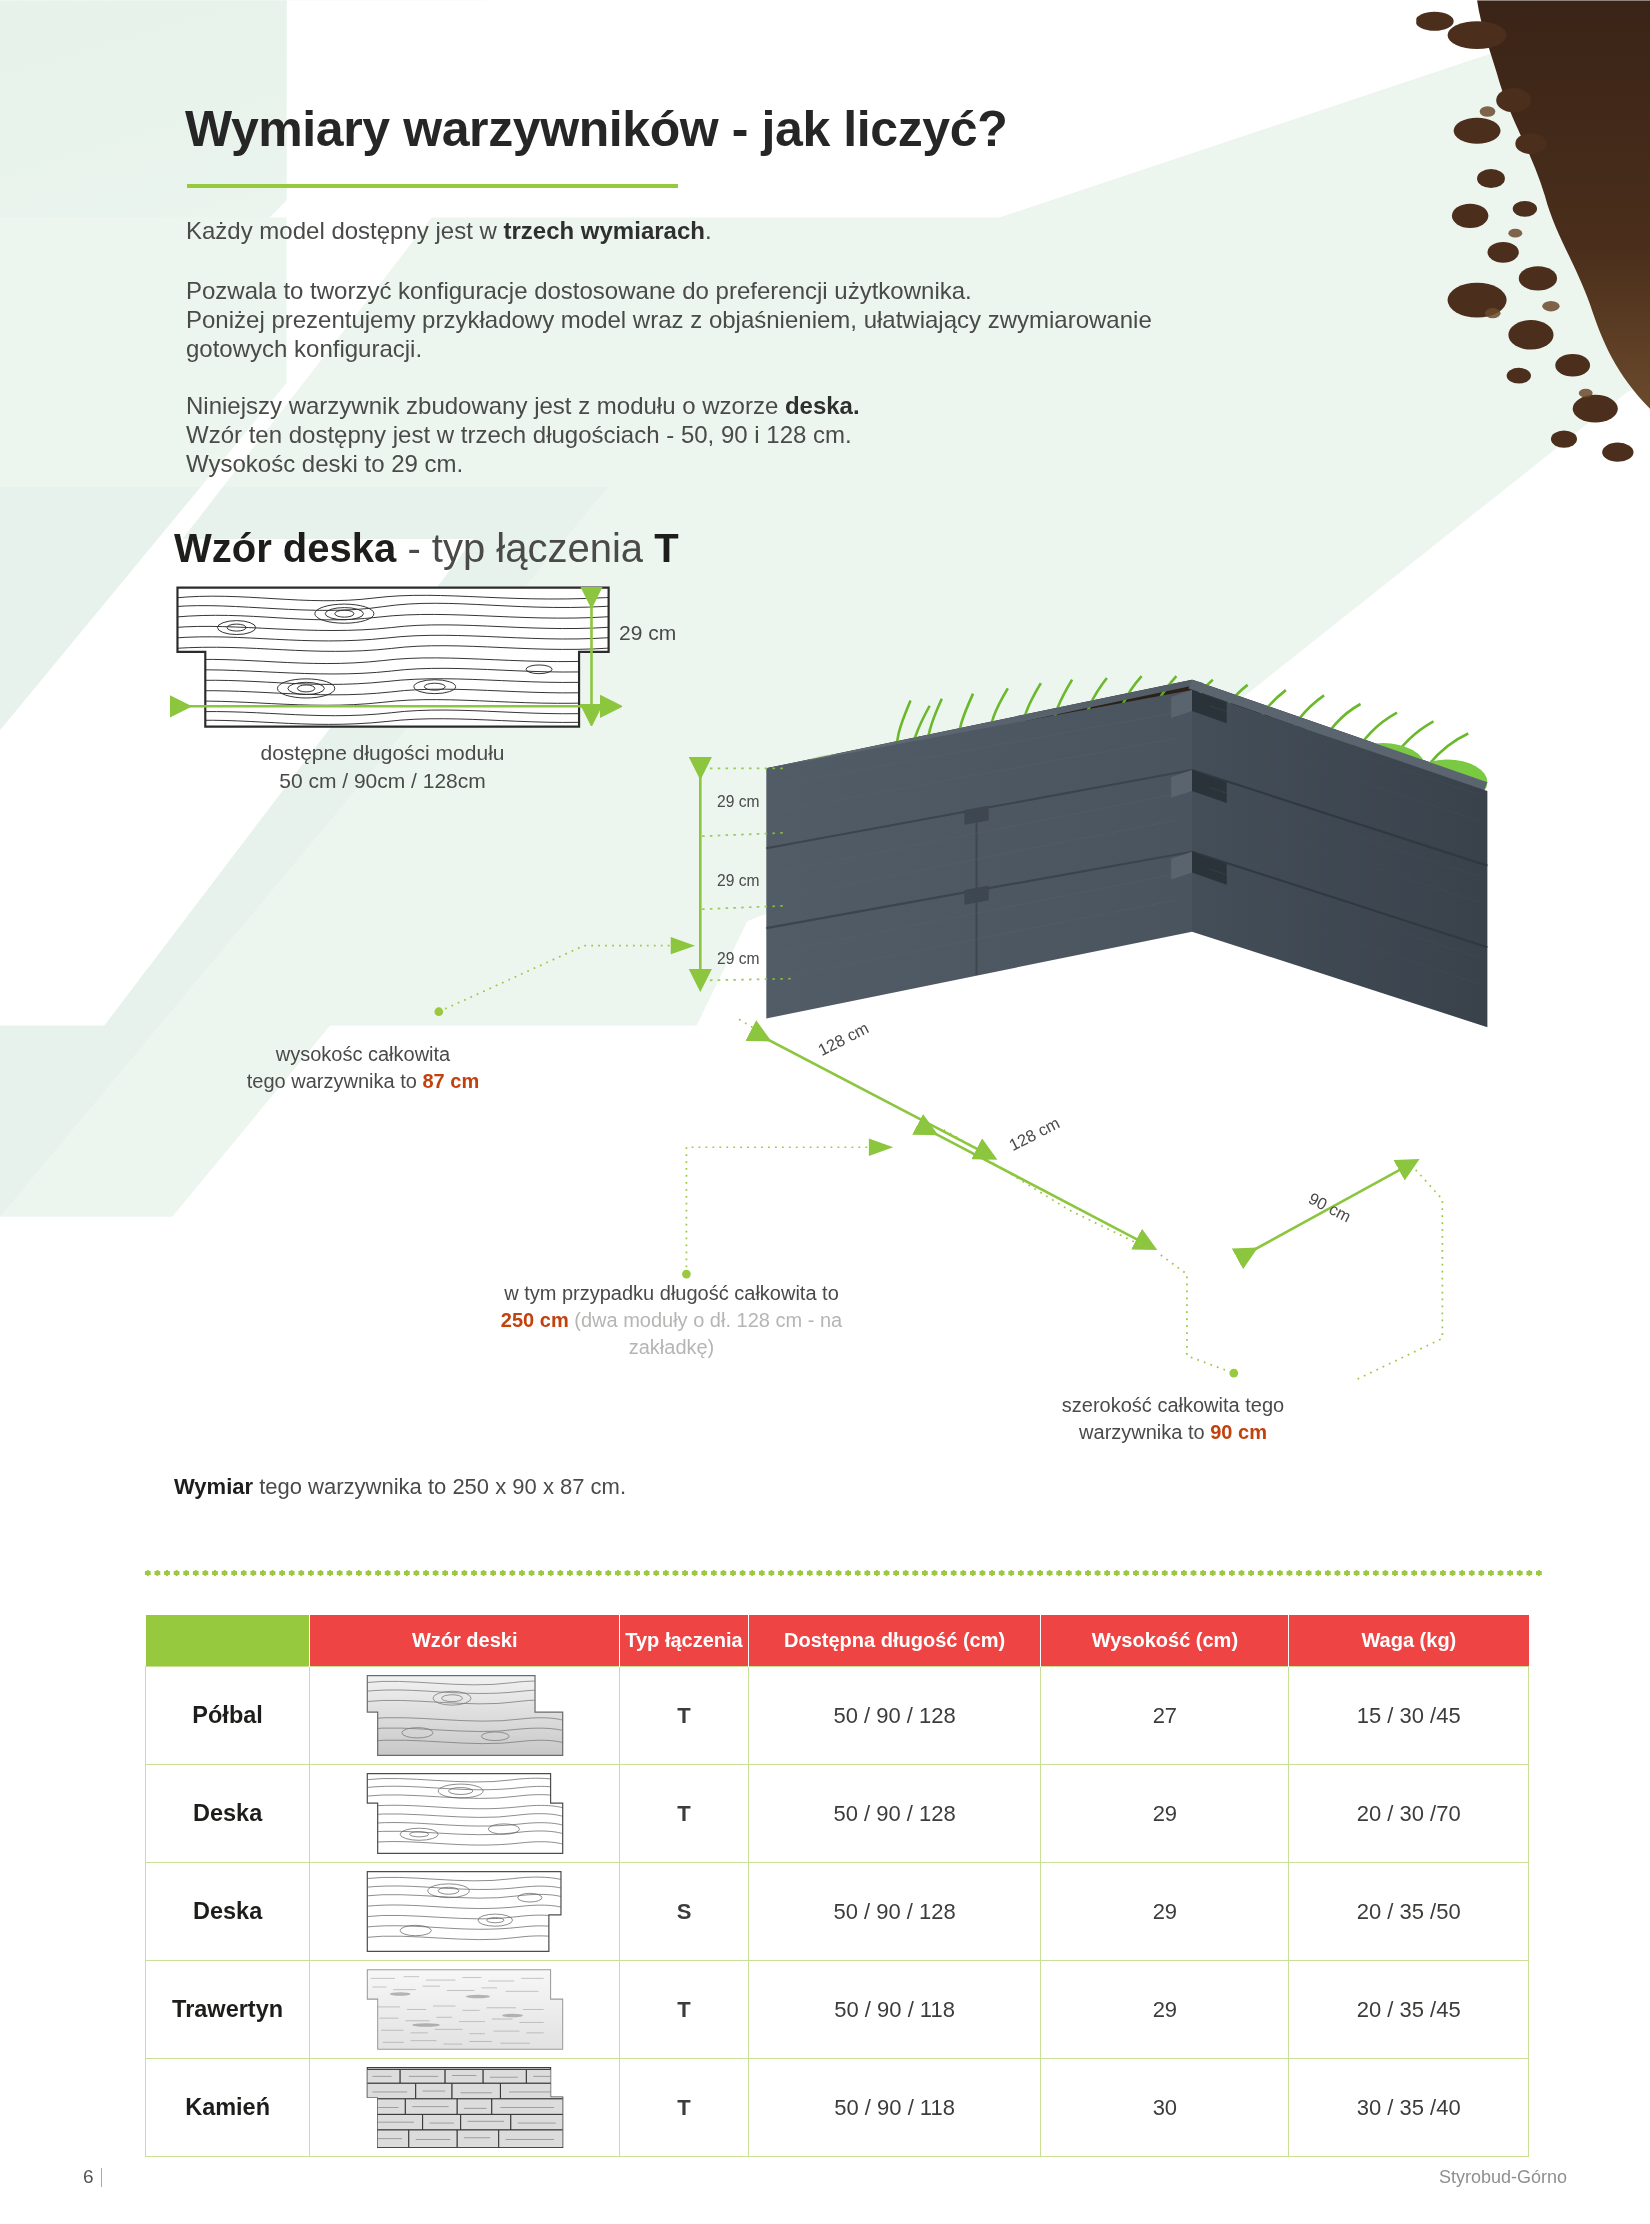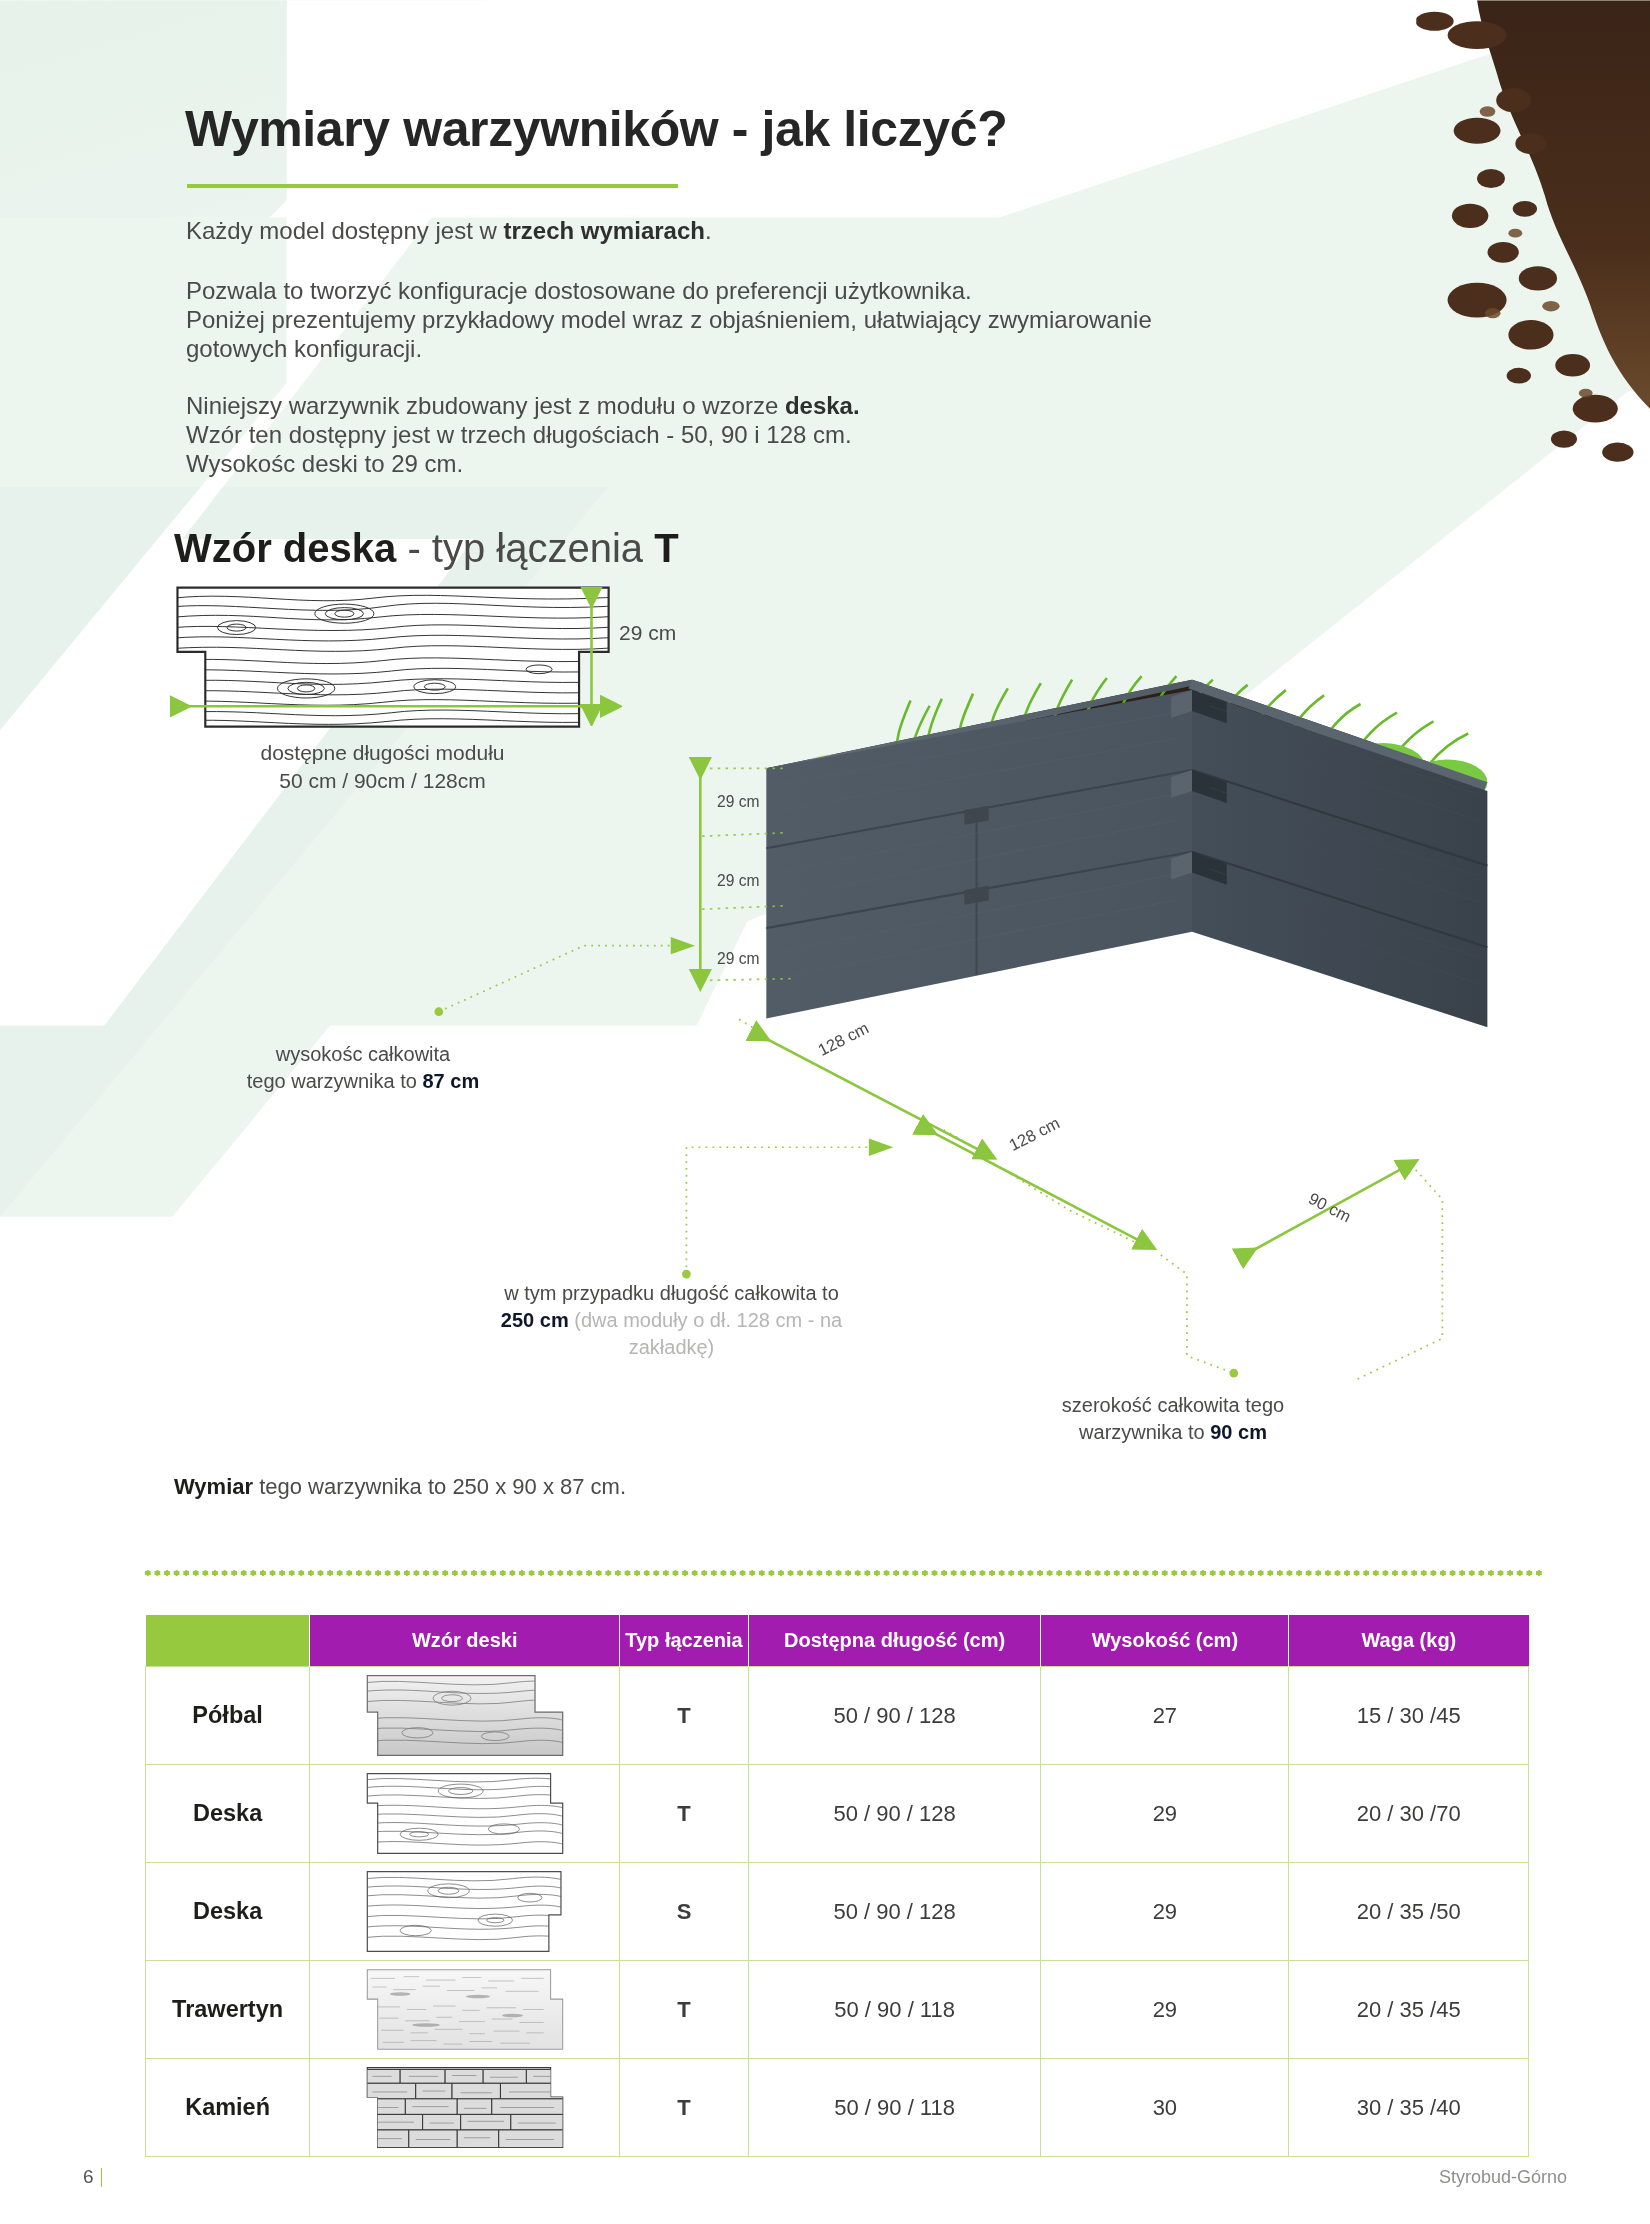--- a/index.html
+++ b/index.html
@@ -68,21 +68,21 @@
   .d29c { left:717px; top:950px; }
 
   .rot-128a { position:absolute; left:815px; top:1043px; font-size:16.5px; color:#4a4a49;
               transform:rotate(-27deg); transform-origin:left top; white-space:nowrap; }
   .rot-128b { position:absolute; left:1006px; top:1138px; font-size:16.5px; color:#4a4a49;
               transform:rotate(-27deg); transform-origin:left top; white-space:nowrap; }
   .rot-90 { position:absolute; left:1314px; top:1189px; font-size:16.5px; color:#4a4a49;
             transform:rotate(27deg); transform-origin:left top; white-space:nowrap; }
 
   .callout { position:absolute; font-size:20px; line-height:27px; color:#4a4a49; text-align:center; }
-  .callout b { font-weight:bold; color:#0f172a; }
+  .callout b { font-weight:bold; color:#c2410c; }
   .callout .dim { color:#b5b5b4; }
 
   .c-height { left:176px; top:1041px; width:374px; }
   .c-length { left:491px; top:1280px; width:361px; }
   .c-width  { left:986px; top:1392px; width:374px; }
 
   .wymiar-line {
     position:absolute; left:174px; top:1474px;
     font-size:22px; color:#4a4a49;
   }
@@ -95,21 +95,21 @@
     background-size:9.6px 7.8px; background-repeat:repeat-x;
   }
 
   
   table.spec {
     position:absolute; left:145px; top:1615px;
     width:1384px; border-collapse:collapse;
     font-size:21px; color:#3c3c3b;
   }
   table.spec thead th {
-    background:#a21caf; color:#ffffff; font-weight:bold;
+    background:#ef4444; color:#ffffff; font-weight:bold;
     font-size:20px; padding:14px 3.5px; text-align:center;
     border-right:0.9px solid #ffffff;
   }
   table.spec thead th:last-child { border-right:none; }
   table.spec thead th.blank { width:87px; background:#96c93e; }
   table.spec tbody td {
     border:0.9px solid #c9df95;
     text-align:center; vertical-align:middle;
     height:98px; font-size:22px;
   }

